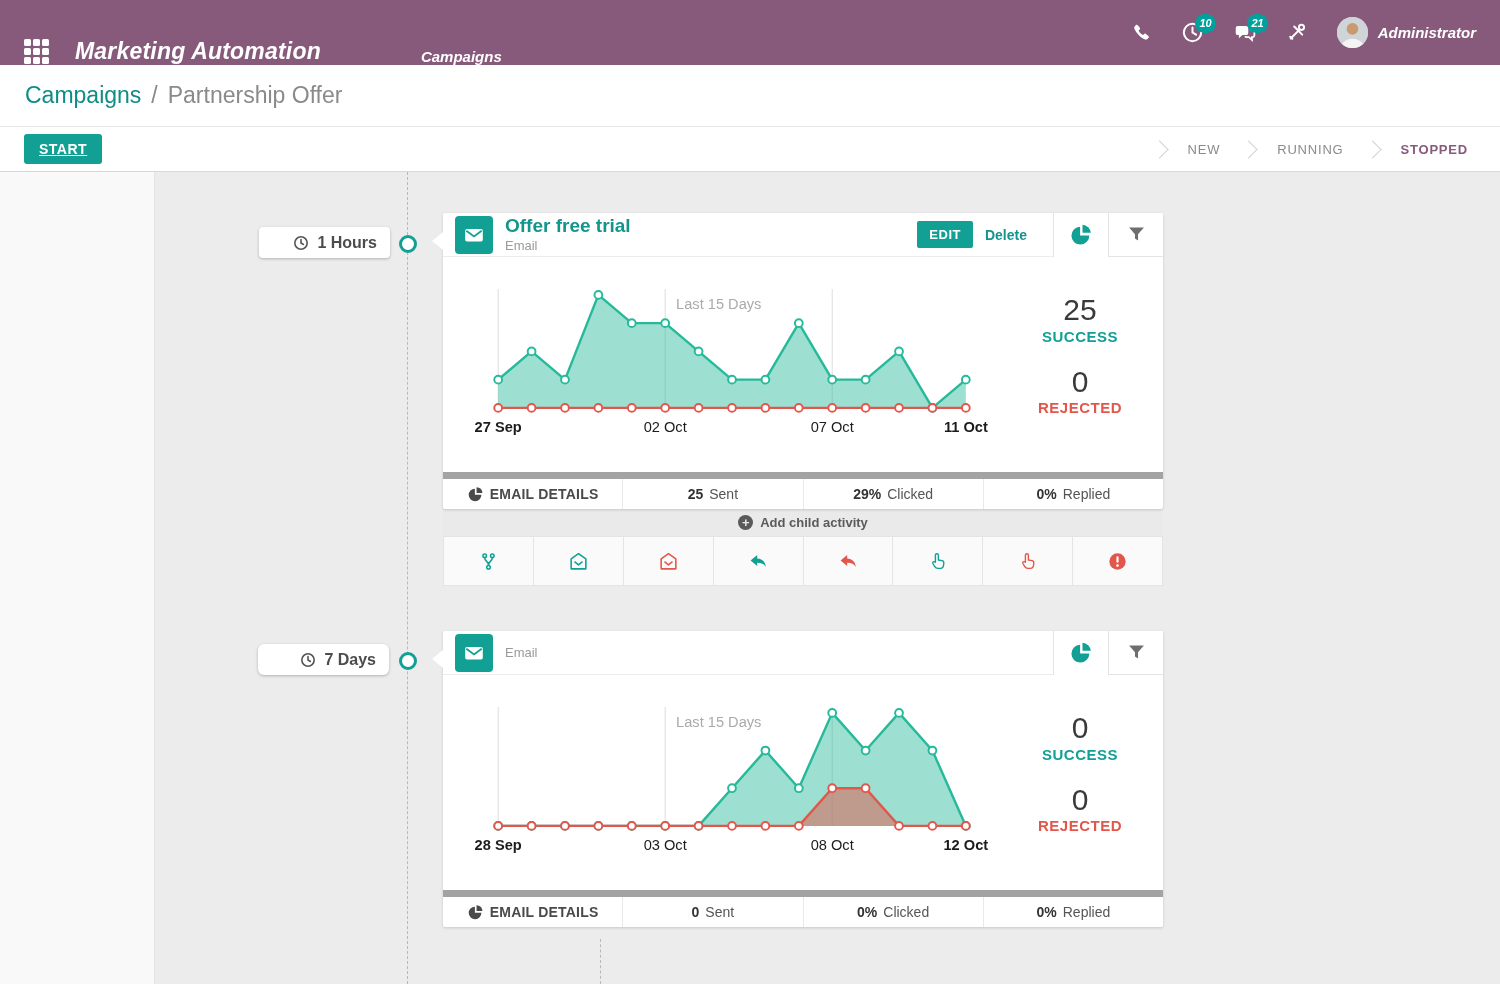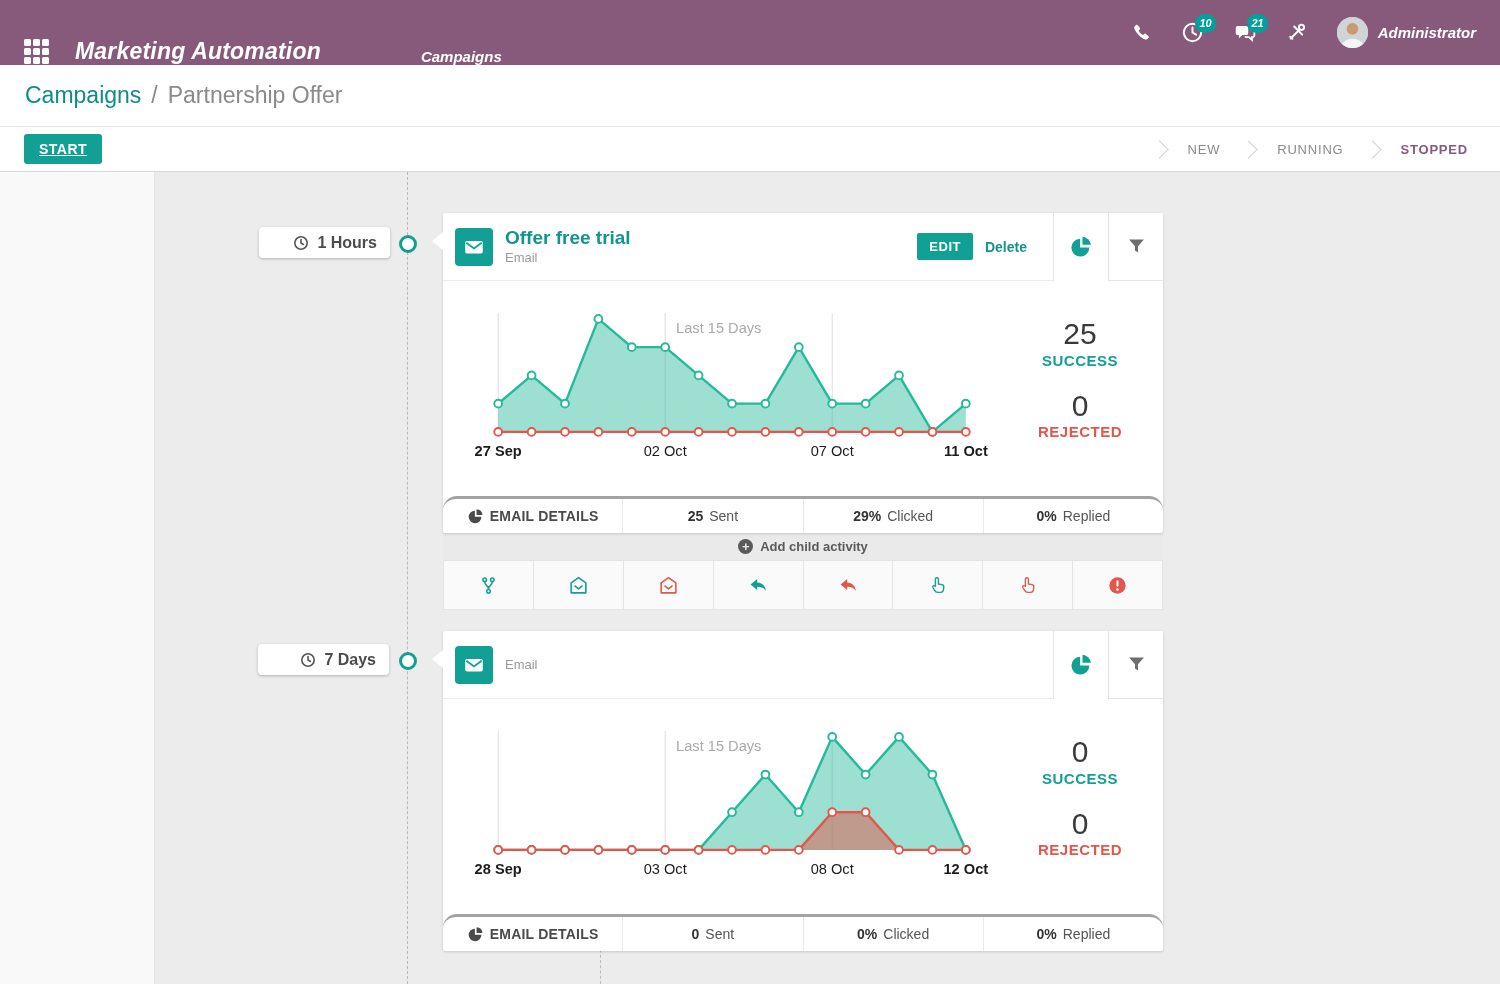--- a/index.html
+++ b/index.html
@@ -40,41 +40,41 @@
 
   
   .timer-badge { position:absolute; width:131px; height:31px; background:#fff; border-radius:4px; box-shadow:0 1px 3px rgba(0,0,0,.25); display:flex; align-items:center; justify-content:flex-end; gap:8px; padding-right:13px; cursor:pointer; }
   .timer-badge .t-label { font-size:16px; font-weight:bold; color:#4c4c4c; }
   .node-dot { position:absolute; width:18px; height:18px; border-radius:50%; background:#fff; border:3px solid #12A095; }
 
   .activity { position:absolute; left:443px; width:720px; }
   .card { background:#fff; border-radius:2px; box-shadow:0 1px 3px rgba(0,0,0,.16); position:relative; }
   .arrow-left { position:absolute; left:-11px; top:19px; width:0; height:0; border:9px solid transparent; border-right:11px solid #fff; border-left:none; }
 
-  .card-header { display:flex; align-items:stretch; height:68px; }
+  .card-header { display:flex; align-items:stretch; height:44px; }
   .header-main { flex:1; display:flex; align-items:center; padding:0 12px; border-bottom:1px solid #ececec; min-width:0; }
   .mail-tile { width:38px; height:38px; border-radius:4px; background:#12A095; display:flex; align-items:center; justify-content:center; flex:none; }
   .titles { margin-left:12px; line-height:1.15; min-width:0; }
   .card-title { color:#12958C; font-size:19px; font-weight:bold; white-space:nowrap; cursor:pointer; }
   .card-sub { color:#9a9a9a; font-size:13px; margin-top:2px; }
   .hdr-spacer { flex:1; }
   .btn-edit { background:#12A095; color:#fff; border:none; border-radius:2px; font-size:13px; font-weight:bold; letter-spacing:.5px; padding:6px 12px; font-family:inherit; cursor:pointer; }
   .lnk-delete { color:#12958C; font-size:14px; font-weight:bold; margin:0 14px 0 12px; cursor:pointer; }
   .tab { width:55px; display:flex; align-items:center; justify-content:center; border-left:1px solid #e4e4e4; cursor:pointer; background:#fff; }
   .tab.filter { border-bottom:1px solid #e4e4e4; }
 
   .chart-row { display:flex; height:215px; padding:24px 0 0 24px; }
   .chart-svg { width:530px; height:170px; flex:none; }
   .stats { flex:1; display:flex; flex-direction:column; align-items:center; padding-top:12px; }
   .stat-num { font-size:30px; color:#3a3a3a; font-weight:500; line-height:1.15; }
   .stat-label { font-size:15px; font-weight:bold; letter-spacing:.5px; margin-bottom:20px; }
   .stat-label.success { color:#12A095; }
   .stat-label.rejected { color:#E2574C; }
 
-  .details-row { display:flex; height:37px; border-top:3px solid #a3a3a3;border-radius:14px; }
+  .details-row { display:flex; height:37px; border-top:7px solid #a3a3a3; }
   .det-cell { flex:1; display:flex; align-items:center; justify-content:center; gap:6px; font-size:14px; color:#555; border-left:1px solid #e9e9e9; }
   .det-cell:first-child { border-left:none; }
   .det-cell .val { font-weight:bold; color:#333; }
   .det-cell.head { font-weight:bold; color:#4a4a4a; letter-spacing:.2px; cursor:pointer; }
 
   .addchild-strip { height:27px; background:#eaeaea; display:flex; align-items:center; justify-content:center; gap:7px; font-size:13px; font-weight:bold; color:#5a5a5a; cursor:pointer; }
   .plus-circle { width:15px; height:15px; border-radius:50%; background:#5a5a5a; color:#eaeaea; font-size:13px; font-weight:bold; display:flex; align-items:center; justify-content:center; line-height:1; }
   .icon-strip { display:flex; height:50px; }
   .icon-cell { flex:1; background:#fafafa; border:1px solid #e4e4e4; margin-left:-1px; display:flex; align-items:center; justify-content:center; cursor:pointer; }
   .icon-cell:first-child { margin-left:0; }
@@ -331,21 +331,21 @@
         <div class="icon-cell">
           <svg width="19" height="19" viewBox="0 0 20 20">
             <circle cx="10" cy="10" r="8.6" fill="#E2574C"></circle>
             <rect x="8.9" y="4.6" width="2.2" height="6.8" rx="1.1" fill="#fff"></rect>
             <circle cx="10" cy="14.3" r="1.4" fill="#fff"></circle>
           </svg>
         </div>
       </div>
   </div>
 
-  <div class="timer-badge" style="left:258px; top:472px;">
+  <div class="timer-badge" style="left:258px; top:472px;border-radius:6px;">
     <svg width="16" height="16" viewBox="0 0 22 22">
         <g fill="none" stroke="#555" stroke-width="2.2">
           <circle cx="11" cy="11" r="8.5"></circle>
           <path d="M11 6.4V11l3.3 2" stroke-linecap="round"></path>
         </g>
       </svg>
     <span class="t-label">7 Days</span>
   </div>
   <div class="node-dot" style="left:399px; top:480px;"></div>
 

